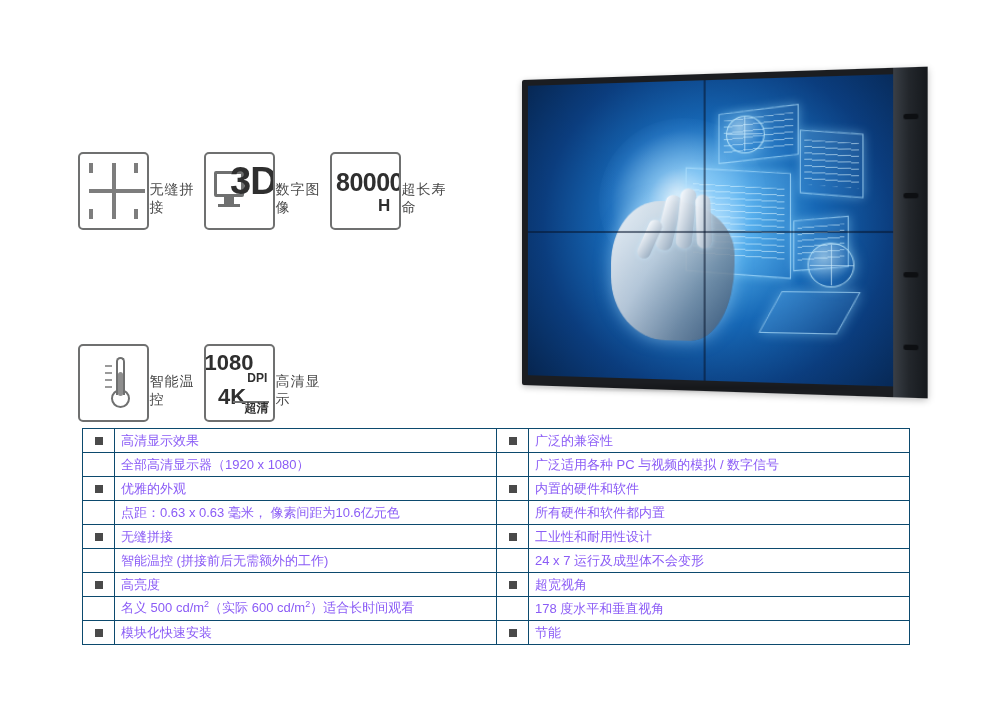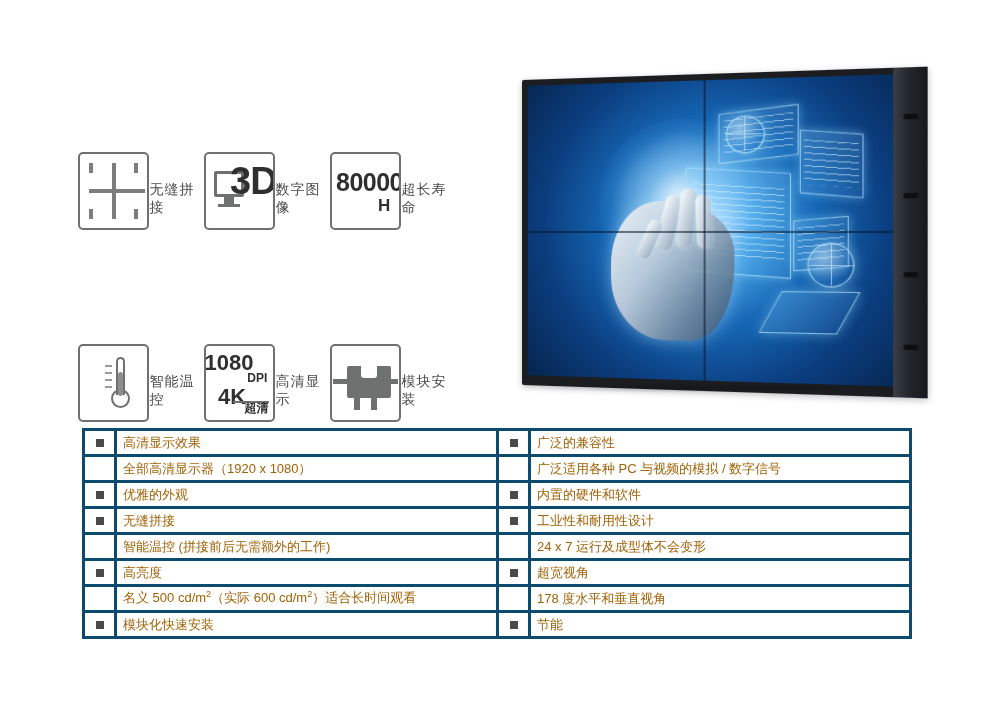--- a/index.html
+++ b/index.html
@@ -381,24 +381,24 @@
   
   #spec-table {
     position: absolute;
     left: 82px;
     top: 428px;
     width: 827px;
     border-collapse: collapse;
     table-layout: fixed;
   }
   #spec-table td {
-    border: 3px solid #0c4a6e;
+    border: 1px solid #0c4a6e;
     height: 23px;
     font-size: 13px;
-    color: #a16207;
+    color: #8b5cf6;
     padding: 0 6px;
     vertical-align: middle;
     background: #fff;
   }
   td.bullet-cell {
     width: 32px;
     text-align: center;
     padding: 0;
   }
   .bullet {
@@ -462,31 +462,20 @@
 
       <div class="ico-1080">1080</div>
       <div class="ico-dpi">DPI</div>
       <div class="ico-4k">4K</div>
       <div class="ico-underline"></div>
       <div class="ico-chaoqing">超清</div>
     </div>
     <div class="feature-label">高清显示</div>
   </div>
 
-  <div class="feature-cell">
-    <div class="feature-box">
-      <div class="ico-module-body"></div>
-      <div class="ico-module-notch"></div>
-      <div class="ico-module-arm" style="left:1px;"></div>
-      <div class="ico-module-arm" style="right:1px;"></div>
-      <div class="ico-module-leg" style="left:22px;"></div>
-      <div class="ico-module-leg" style="right:22px;"></div>
-    </div>
-    <div class="feature-label">模块安装</div>
-  </div>
 
 </div>
 
 <div id="videowall">
   <div class="vw-frame">
     <div class="vw-screen">
       <div class="vw-glow"></div>
 
       <div class="vw-panel lines" style="left:54%;top:10%;width:21%;height:16%;transform:skewY(-6deg);"></div>
       <div class="vw-panel lines" style="left:76%;top:18%;width:16%;height:20%;transform:skewY(5deg);"></div>
@@ -536,20 +525,26 @@
         <td class="bullet-cell"></td>
         <td>广泛适用各种 PC 与视频的模拟 / 数字信号</td>
       </tr>
       <tr>
         <td class="bullet-cell"><span class="bullet"></span></td>
         <td>优雅的外观</td>
         <td class="bullet-cell"><span class="bullet"></span></td>
         <td>内置的硬件和软件</td>
       </tr>
       <tr>
+        <td class="bullet-cell"></td>
+        <td>点距：0.63 x 0.63 毫米， 像素间距为10.6亿元色</td>
+        <td class="bullet-cell"></td>
+        <td>所有硬件和软件都内置</td>
+      </tr>
+      <tr>
         <td class="bullet-cell"><span class="bullet"></span></td>
         <td>无缝拼接</td>
         <td class="bullet-cell"><span class="bullet"></span></td>
         <td>工业性和耐用性设计</td>
       </tr>
       <tr>
         <td class="bullet-cell"></td>
         <td>智能温控 (拼接前后无需额外的工作)</td>
         <td class="bullet-cell"></td>
         <td>24 x 7 运行及成型体不会变形</td>

